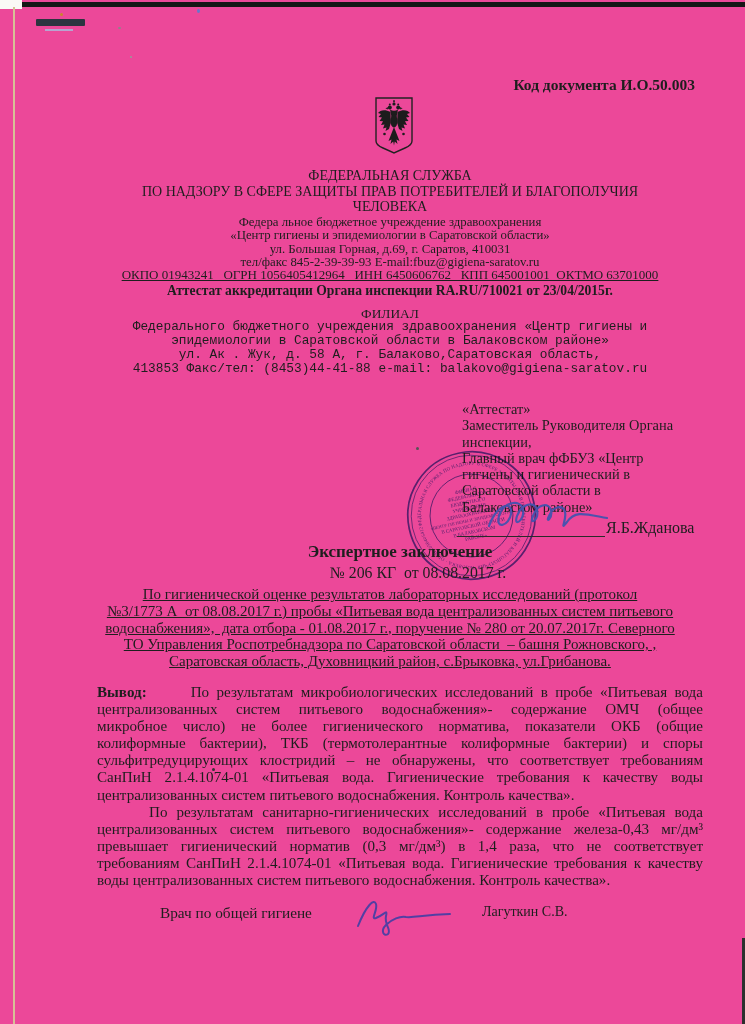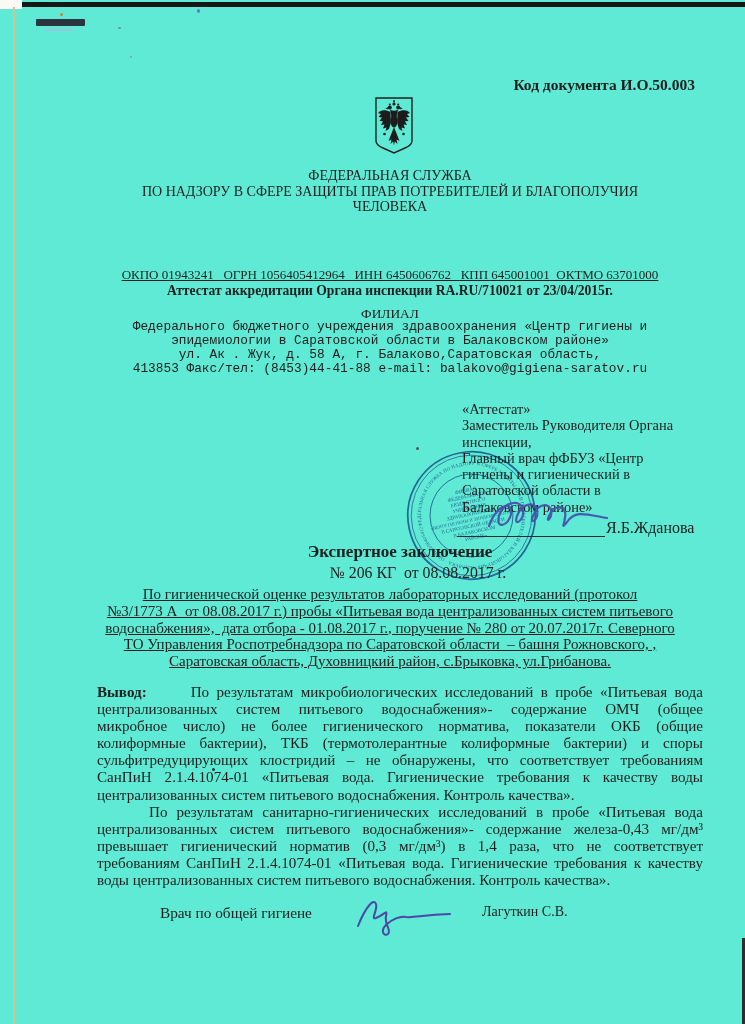--- a/index.html
+++ b/index.html
@@ -1,19 +1,19 @@
 <!DOCTYPE html>
 <html><head>
 <meta charset="utf-8">
 <style>
   html,body{margin:0;padding:0;background:#e8e8e8;}
   .page{
     position:relative;
     width:745px;height:1024px;
-    background:#5eead4;
+    background:#ec4899;
     overflow:hidden;
     font-family:"Liberation Serif","DejaVu Serif",serif;
     color:#1e1e1e;
   }
   
   .edge-top{position:absolute;left:18px;top:2px;right:0;height:5px;background:#161616;}
   .edge-top-fade{position:absolute;left:0;top:0;width:22px;height:9px;background:#faf9f6;}
   .edge-left{position:absolute;left:13px;top:7px;width:2px;bottom:0;background:#d7bf96;}
   .edge-right{position:absolute;right:0;top:938px;bottom:0;width:3px;background:#2e2e2e;}
   .mark-bar{position:absolute;left:36px;top:19px;width:49px;height:7px;background:#2c3440;border-radius:1px;}
@@ -100,20 +100,26 @@
       <path d="M19,30 L13.5,44 L16.5,42.5 L15.5,47 L18.2,44.5 L19,48.5 L19.8,44.5 L22.5,47 L21.5,42.5 L24.5,44 Z"></path>
       <circle cx="9.5" cy="37" r="1.3"></circle>
       <circle cx="28.5" cy="37" r="1.3"></circle>
     </g>
   </svg>
 
   <div class="hdr-service">
     <div class="cline">ФЕДЕРАЛЬНАЯ СЛУЖБА</div>
     <div class="cline">ПО НАДЗОРУ В СФЕРЕ ЗАЩИТЫ ПРАВ ПОТРЕБИТЕЛЕЙ И БЛАГОПОЛУЧИЯ</div>
     <div class="cline">ЧЕЛОВЕКА</div>
+  </div>
+  <div class="hdr-org">
+    <div class="cline">Федера льное бюджетное учреждение здравоохранения</div>
+    <div class="cline">«Центр гигиены и эпидемиологии в Саратовской области»</div>
+    <div class="cline">ул. Большая Горная, д.69, г. Саратов, 410031</div>
+    <div class="cline">тел/факс 845-2-39-39-93 E-mail:fbuz@gigiena-saratov.ru</div>
   </div>
   <div class="hdr-registry cline">ОКПО 01943241   ОГРН 1056405412964   ИНН 6450606762   КПП 645001001  ОКТМО 63701000</div>
   <div class="hdr-accred cline">Аттестат аккредитации Органа инспекции RA.RU/710021 от 23/04/2015г.</div>
 
   <div class="branch-title cline">ФИЛИАЛ</div>
   <div class="branch-lines">
     <div class="cline">Федерального бюджетного учреждения здравоохранения «Центр гигиены и</div>
     <div class="cline">эпидемиологии в Саратовской области в Балаковском районе»</div>
     <div class="cline">ул. Ак . Жук, д. 58 А, г. Балаково,Саратовская область,</div>
     <div class="cline">413853 Факс/тел: (8453)44-41-88 e-mail: balakovo@gigiena-saratov.ru</div>

